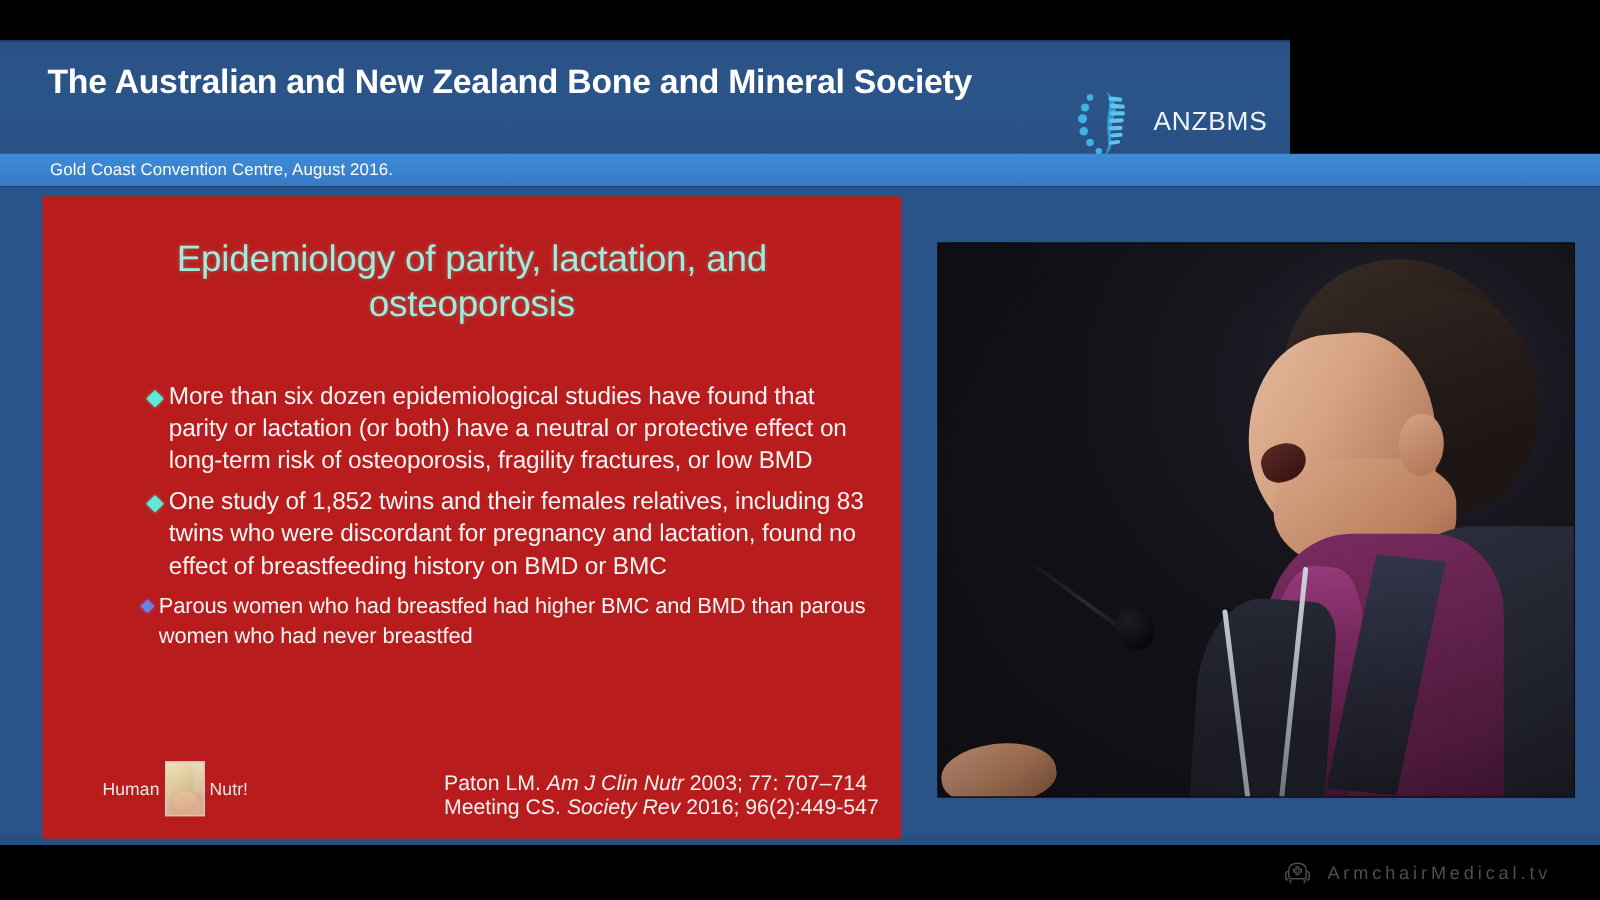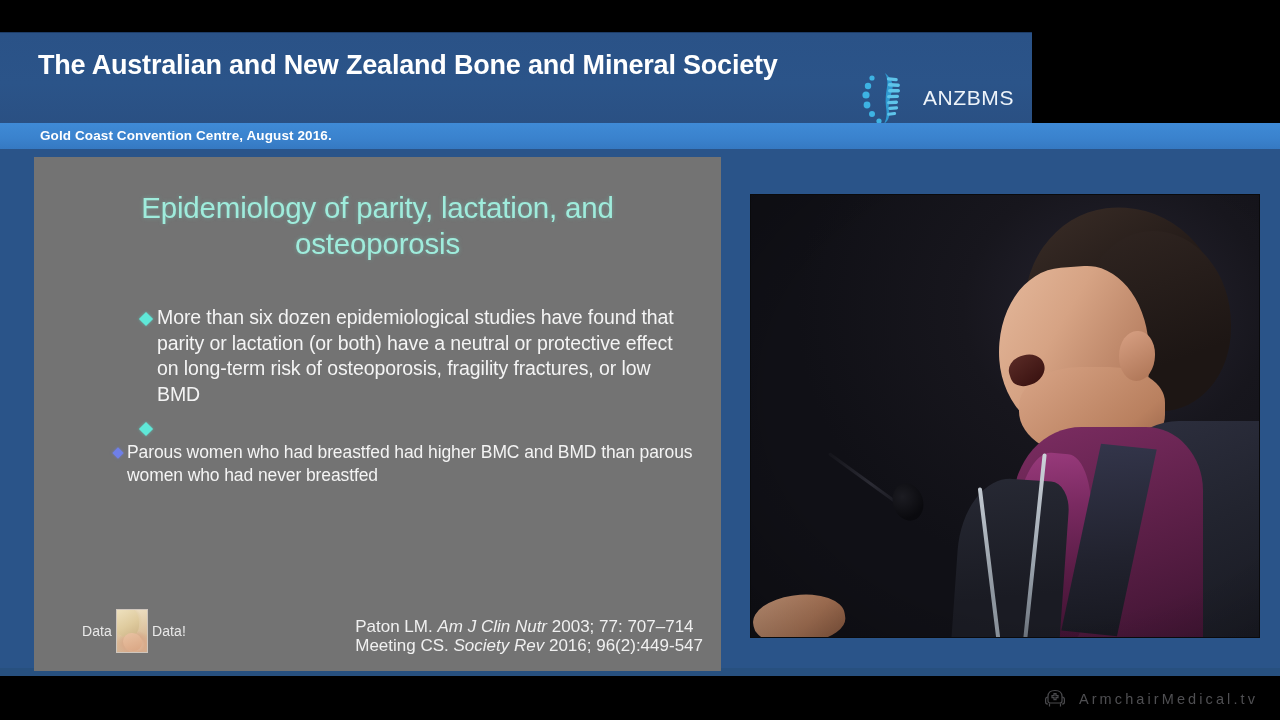--- a/index.html
+++ b/index.html
@@ -84,21 +84,21 @@
     width: 1280px;
     height: 26px;
     background: linear-gradient(180deg, #3f8ad6 0%, #3a82cd 60%, #3579c2 100%);
   }
   .venue-text {
     position: absolute;
     left: 40px;
     top: 5px;
     font-size: 13.5px;
     color: #ffffff;
-    font-weight: bold;
+    font-weight: normal;
     letter-spacing: 0.1px;
     white-space: nowrap;
   }
 
   
   .blue-field {
     position: absolute;
     left: 0;
     top: 149px;
     width: 1280px;
@@ -114,21 +114,21 @@
     background: #27507f;
   }
 
   
   .slide {
     position: absolute;
     left: 34px;
     top: 157px;
     width: 687px;
     height: 514px;
-    background: #737373;
+    background: #b91c1c;
     overflow: hidden;
   }
   .slide-title {
     position: absolute;
     left: 26px;
     top: 33px;
     width: 635px;
     text-align: center;
     color: #9fecdc;
     font-size: 29.5px;
@@ -140,21 +140,21 @@
   .bullets {
     position: absolute;
     left: 0;
     top: 148px;
     width: 687px;
   }
   .bullet {
     position: relative;
     display: flex;
     align-items: flex-start;
-    padding-left: 107px;
+    padding-left: 85px;
     padding-right: 24px;
     margin-bottom: 7px;
   }
   .bullet .dia {
     flex: 0 0 auto;
     width: 10px;
     height: 10px;
     background: #5fe8d8;
     transform: rotate(45deg);
     margin-top: 9px;
@@ -440,21 +440,21 @@
   .bottom-band {
     position: absolute;
     left: 0;
     top: 676px;
     width: 1280px;
     height: 44px;
     background: #000000;
   }
   .watermark {
     position: absolute;
-    right: 22px;
+    right: 39px;
     top: 686px;
     height: 26px;
     display: flex;
     align-items: center;
     gap: 12px;
   }
   .wm-icon { width: 24px; height: 24px; display: block; }
   .wm-text {
     font-size: 14.5px;
     color: #4f4f52;
@@ -507,35 +507,36 @@
   <div class="slide">
     <div class="slide-title">Epidemiology of parity, lactation, and osteoporosis</div>
 
     <div class="bullets">
       <div class="bullet">
         <span class="dia"></span>
         <span class="btxt">More than six dozen epidemiological studies have found that parity or lactation (or both) have a neutral or protective effect on long-term risk of osteoporosis, fragility fractures, or low BMD</span>
       </div>
       <div class="bullet">
         <span class="dia"></span>
+        <span class="btxt">One study of 1,852 twins and their females relatives, including 83 twins who were discordant for pregnancy and lactation, found no effect of breastfeeding history on BMD or BMC</span>
       </div>
       <div class="bullet sub">
         <span class="dia"></span>
         <span class="btxt">Parous women who had breastfed had higher BMC and BMD than parous women who had never breastfed</span>
       </div>
     </div>
 
     <div class="human-data">
-      <span>Data</span>
+      <span>Human</span>
       <span class="hd-thumb">
         <span class="sk-bg"></span>
         <span class="sk-hair"></span>
         <span class="sk-baby"></span>
       </span>
-      <span>Data!</span>
+      <span>Nutr!</span>
     </div>
 
     <div class="citations">
       <div>
         <span>Paton LM.</span>
         <i>Am J Clin Nutr</i>
         <span>2003; 77: 707–714</span>
       </div>
       <div>
         <span>Meeting CS.</span>

